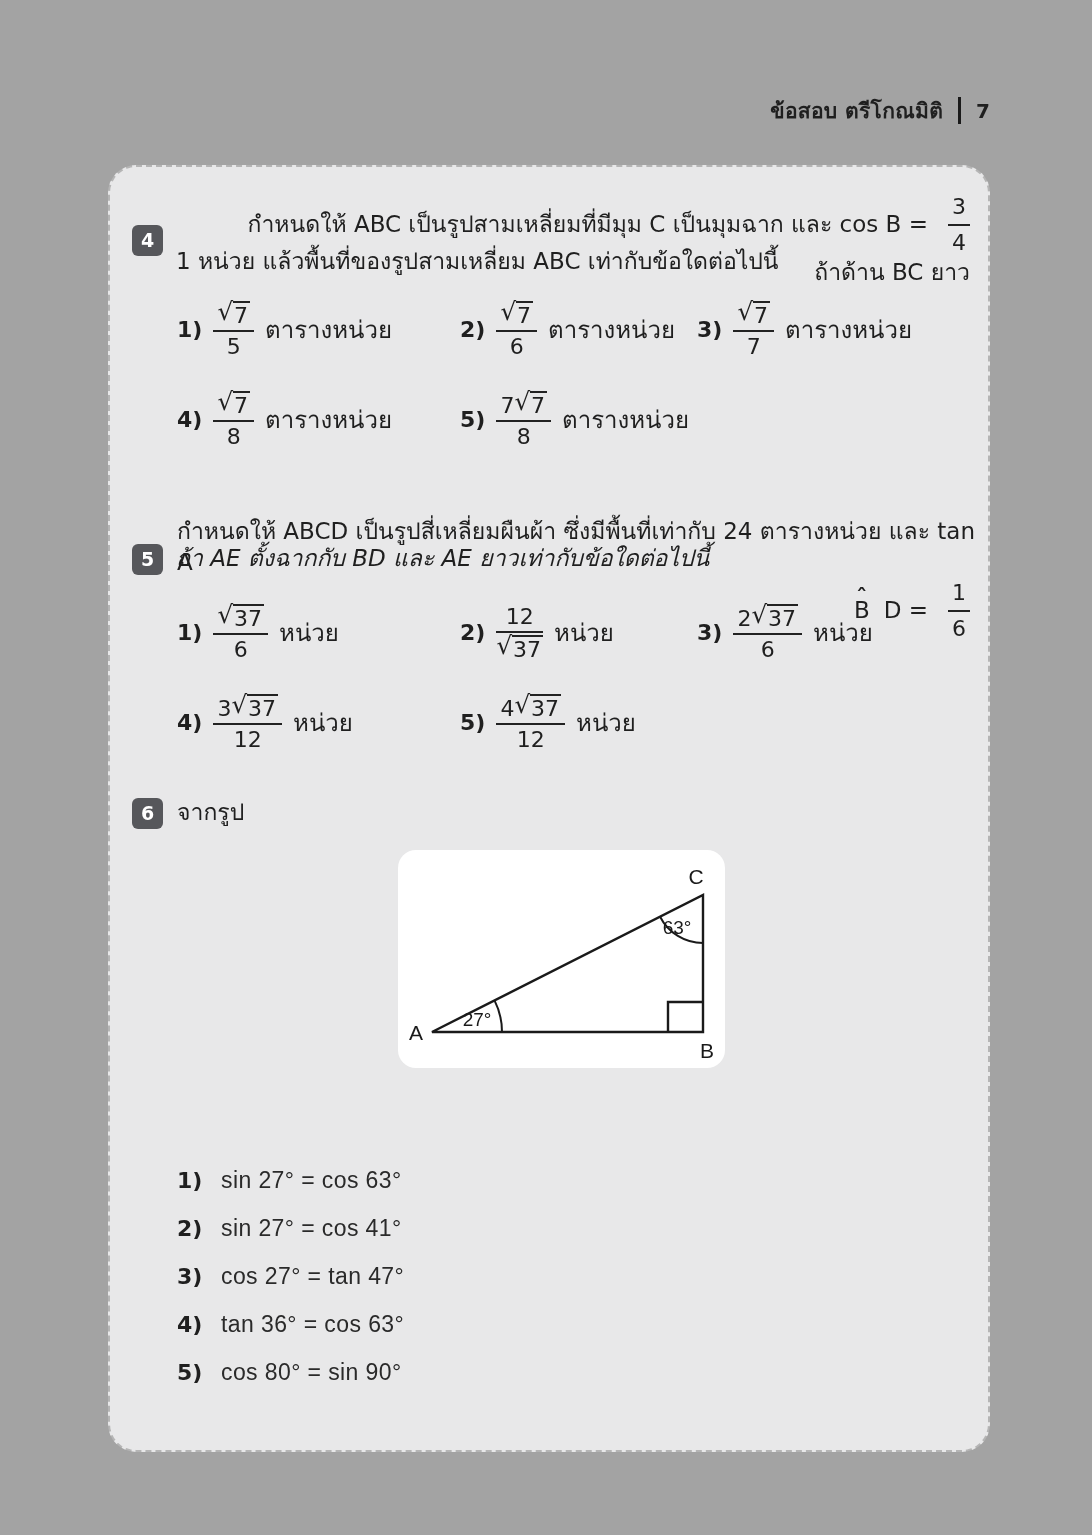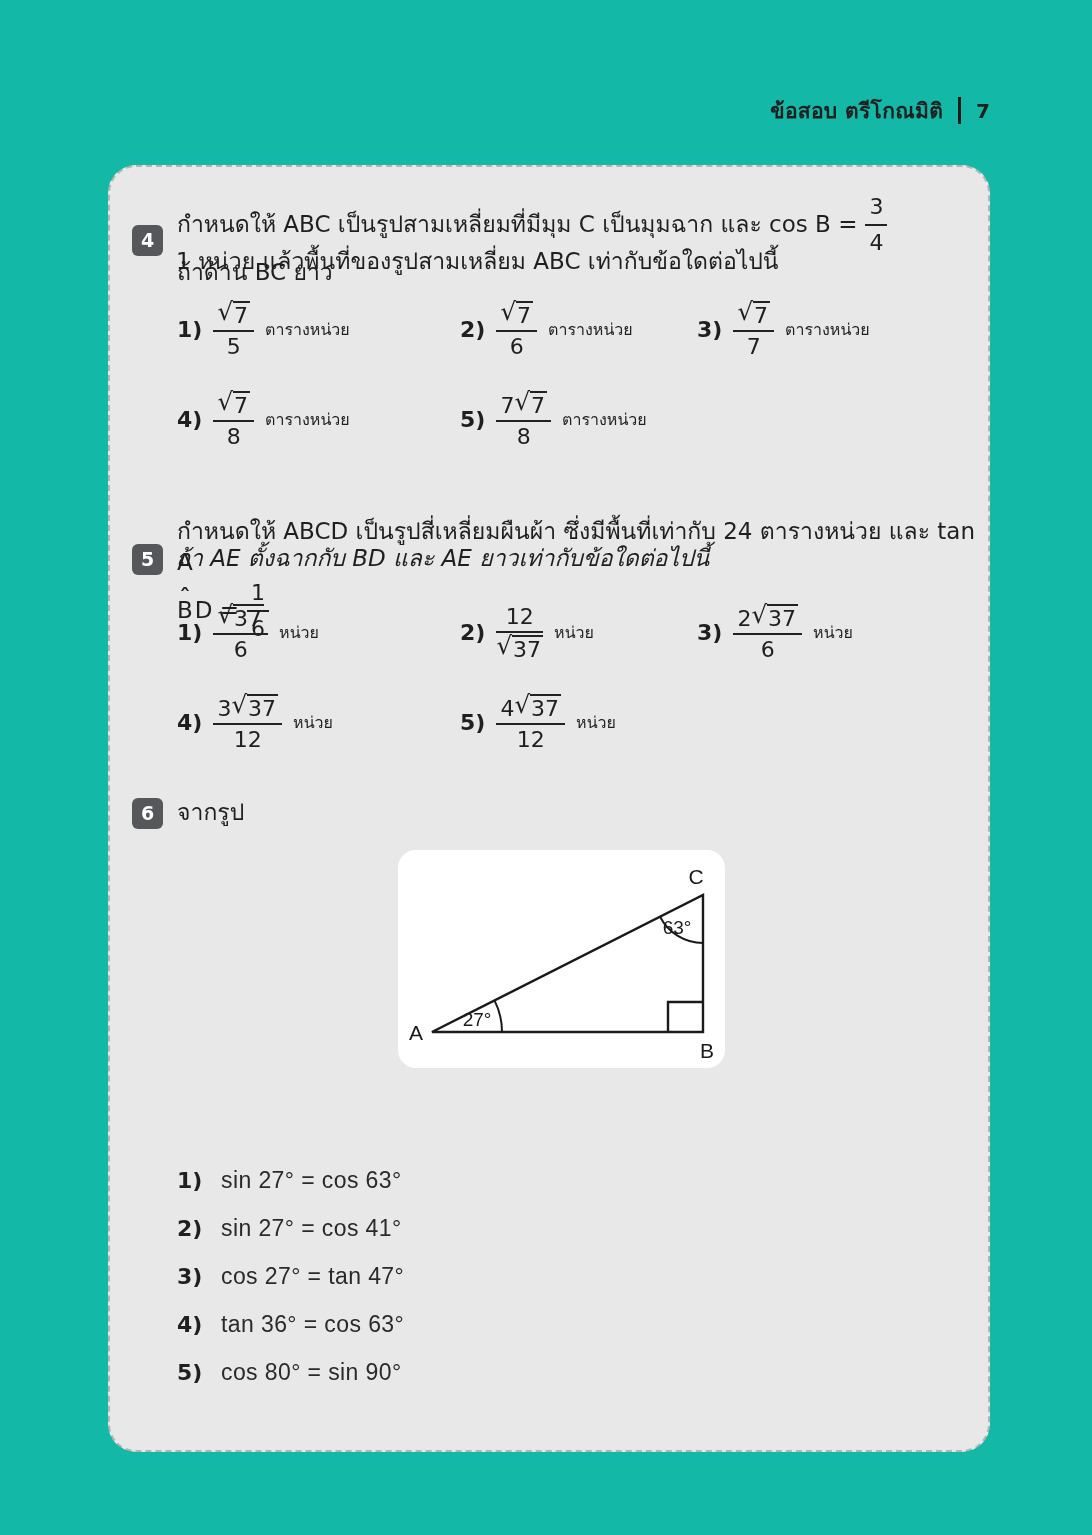--- a/index.html
+++ b/index.html
@@ -1,34 +1,34 @@
 <!DOCTYPE html>
 <html><head>
 <meta charset="utf-8">
 <style>
   html,body { margin:0; padding:0; background:#ffffff; }
   body { font-family:"DejaVu Sans","Liberation Sans",sans-serif; color:#1f1f1f; }
-  .page { position:relative; width:1092px; height:1535px; background:#14b8a6; overflow:hidden; }
+  .page { position:relative; width:1092px; height:1535px; background:#a3a3a3; overflow:hidden; }
 
   
   .header { position:absolute; top:94px; right:102px; display:flex; align-items:center; gap:15px; }
   .header-title { font-size:21px; font-weight:700; letter-spacing:0.3px; }
   .header-divider { width:3px; height:27px; background:#1a1a1a; }
   .header-page { font-size:20px; font-weight:700; }
 
   
   .panel { position:absolute; left:108px; top:165px; width:882px; height:1287px;
            box-sizing:border-box; background:#e8e8e9; border:2px dashed #b5b5b5; border-radius:28px; }
 
   .badge { width:31px; height:31px; min-width:31px; background:#56575b; color:#ffffff;
            border-radius:6px; display:flex; align-items:center; justify-content:center;
            font-weight:700; font-size:19px; }
 
   .q-row { position:absolute; left:22px; right:18px; display:flex; align-items:center; gap:14px; }
-  .q-text { font-size:23px; line-height:1.35; display:flex; align-items:center; flex-wrap:wrap; gap:0 8px; }
+  .q-text { font-size:23px; line-height:1.35; display:flex; align-items:center; flex-wrap:wrap; gap:0 20px;justify-content:flex-end; }
   .q-line2 { position:absolute; left:66px; right:18px; font-size:23px; }
 
   
   .frac { display:inline-flex; flex-direction:column; text-align:center; vertical-align:middle; font-size:22px; }
   .frac .num { display:flex; justify-content:center; align-items:flex-end;
                border-bottom:2px solid #222; padding:0 4px 2px 4px; }
   .frac .den { display:flex; justify-content:center; padding-top:2px; }
   .sqrt { display:inline-flex; align-items:flex-start; }
   .sqrt-sign { line-height:1.05; font-size:1.12em; transform:translateY(-2px); }
   .rad { border-top:2px solid #222; line-height:1.15; padding:0 2px 0 1px; }
@@ -37,21 +37,21 @@
   .hat { position:relative; display:inline-block; }
   .hat::before { content:"ˆ"; position:absolute; top:-0.62em; left:50%; transform:translateX(-50%);
                  font-size:0.95em; font-weight:700; }
 
   
   .opt-row { position:absolute; left:67px; right:18px; display:flex; align-items:center; }
   .opt { display:flex; align-items:center; gap:11px; }
   .opt.c1 { width:283px; }
   .opt.c2 { width:237px; }
   .opt-label { font-weight:700; font-size:22px; }
-  .opt-unit { font-size:16px; }
+  .opt-unit { font-size:24px; }
 
   
   .diagram-box { position:absolute; left:288px; top:683px; width:327px; height:218px;
                  background:#ffffff; border-radius:18px; }
   .diagram-svg { width:327px; height:218px; display:block; }
   .svg-label { font-family:"Liberation Sans",sans-serif; font-size:21px; fill:#1a1a1a; }
   .svg-angle { font-family:"Liberation Sans",sans-serif; font-size:19px; fill:#1a1a1a; }
 
   
   .prompt { position:absolute; left:67px; top:945px; font-size:23px; }

